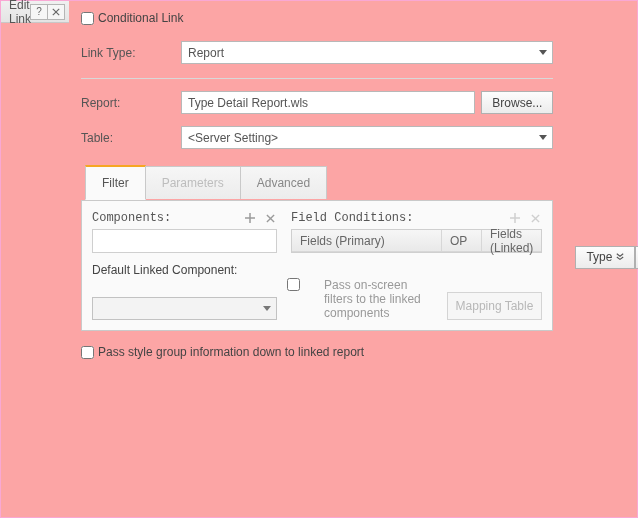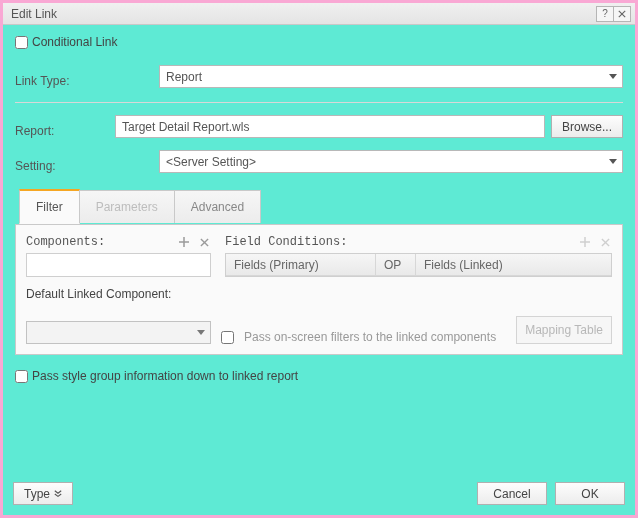--- a/index.html
+++ b/index.html
@@ -6,24 +6,24 @@
   html, body {
     margin: 0; padding: 0;
     font-family: Arial, Helvetica, sans-serif;
     font-size: 12px;
     color: #444;
     background: #fff;
   }
   .dialog {
     width: 638px;
     height: 518px;
-    border: 3px solid #f9a8d4;
-    background: #5eead4;
-    display: flex;
-    flex-direction: column;
+    border: 1px solid #f9a8d4;
+    background: #fca5a5;
+    display: flex;
+    flex-direction: row;
   }
   .titlebar {
     background: linear-gradient(#f0f0f0,#e4e4e4);
     border-bottom: 1px solid #c8c8c8;
     height: 22px;
     display: flex;
     align-items: center;
     padding: 0 4px 0 8px;
     justify-content: space-between;
     color: #555;
@@ -44,34 +44,34 @@
     display: flex;
     flex-direction: column;
     gap: 6px;
   }
   .row { display: flex; align-items: center; }
   .checkrow { margin-bottom: 4px; }
   input[type=checkbox] {
     width: 13px; height: 13px; margin: 0 4px 0 0;
     vertical-align: middle;
   }
-  .form-row { display: flex; align-items: flex-end; margin-top: 6px; }
+  .form-row { display: flex; align-items: center; margin-top: 6px; }
   .lbl { width: 100px; color: #555; }
   .textfield, .select {
     flex: 1;
     height: 23px;
     border: 1px solid #b8b8b8;
     background: #fff;
     padding: 0 6px;
     font-size: 12px;
     color: #555;
     display: flex; align-items: center;
     position: relative;
   }
-  .select { padding-right: 12px; margin-left: 44px; }
+  .select { padding-right: 12px; }
   .select .caret, .smallselect .caret {
     position: absolute; right: 0; top: 0; bottom: 0; width: 18px;
     display: flex; align-items: center; justify-content: center;
     color: #555;
     font-size: 10px;
     border-left: none;
   }
   .caret svg { width: 8px; height: 5px; }
   hr.sep {
     border: none; border-top: 1px solid #d8d8d8;
@@ -157,21 +157,21 @@
     color: #666;
   }
   .fh-col { padding: 0 8px; display: flex; align-items: center; border-right: 1px solid #d7d7d7; }
   .fh1 { width: 150px; } .fh2 { width: 40px; } .fh3 { flex: 1; border-right: none; }
   .default-row { margin-top: 10px; display: flex; align-items: flex-end; gap: 10px; }
   .default-left { display: flex; flex-direction: column; gap: 20px; width: 185px; }
   .smallselect {
     height: 23px; border: 1px solid #c2c2c2; background: #f3f3f3;
     position: relative; padding-right: 22px;
   }
-  .pass-filters { display: flex; align-items: flex-end; gap: 6px; flex:1; }
+  .pass-filters { display: flex; align-items: flex-start; gap: 20px; flex:1; }
   .footer {
     display: flex; justify-content: space-between; align-items: center;
     padding: 6px 10px 10px 10px;
   }
   .footer-right { display: flex; gap: 8px; }
   .footer-right .btn { width: 70px; }
   .more-caret { margin-left: 4px; }
 </style>
 </head>
 <body>
@@ -208,27 +208,27 @@
             </svg>
         </span>
       </div>
     </div>
 
     <hr class="sep">
 
     <div class="form-row">
       <span class="lbl">Report:</span>
       <div class="textfield">
-        <span>Target Detail Report.wls</span>
+        <span>Type Detail Report.wls</span>
       </div>
       <div class="btn" style="margin-left:6px;">Browse...</div>
     </div>
 
     <div class="form-row">
-      <span class="lbl">Setting:</span>
+      <span class="lbl">Table:</span>
       <div class="select">
         <span>&lt;Server Setting&gt;</span>
         <span class="caret">
           <svg viewBox="0 0 10 6">
               <polygon points="0,0 10,0 5,6" fill="#555"></polygon>
             </svg>
         </span>
       </div>
     </div>
 

